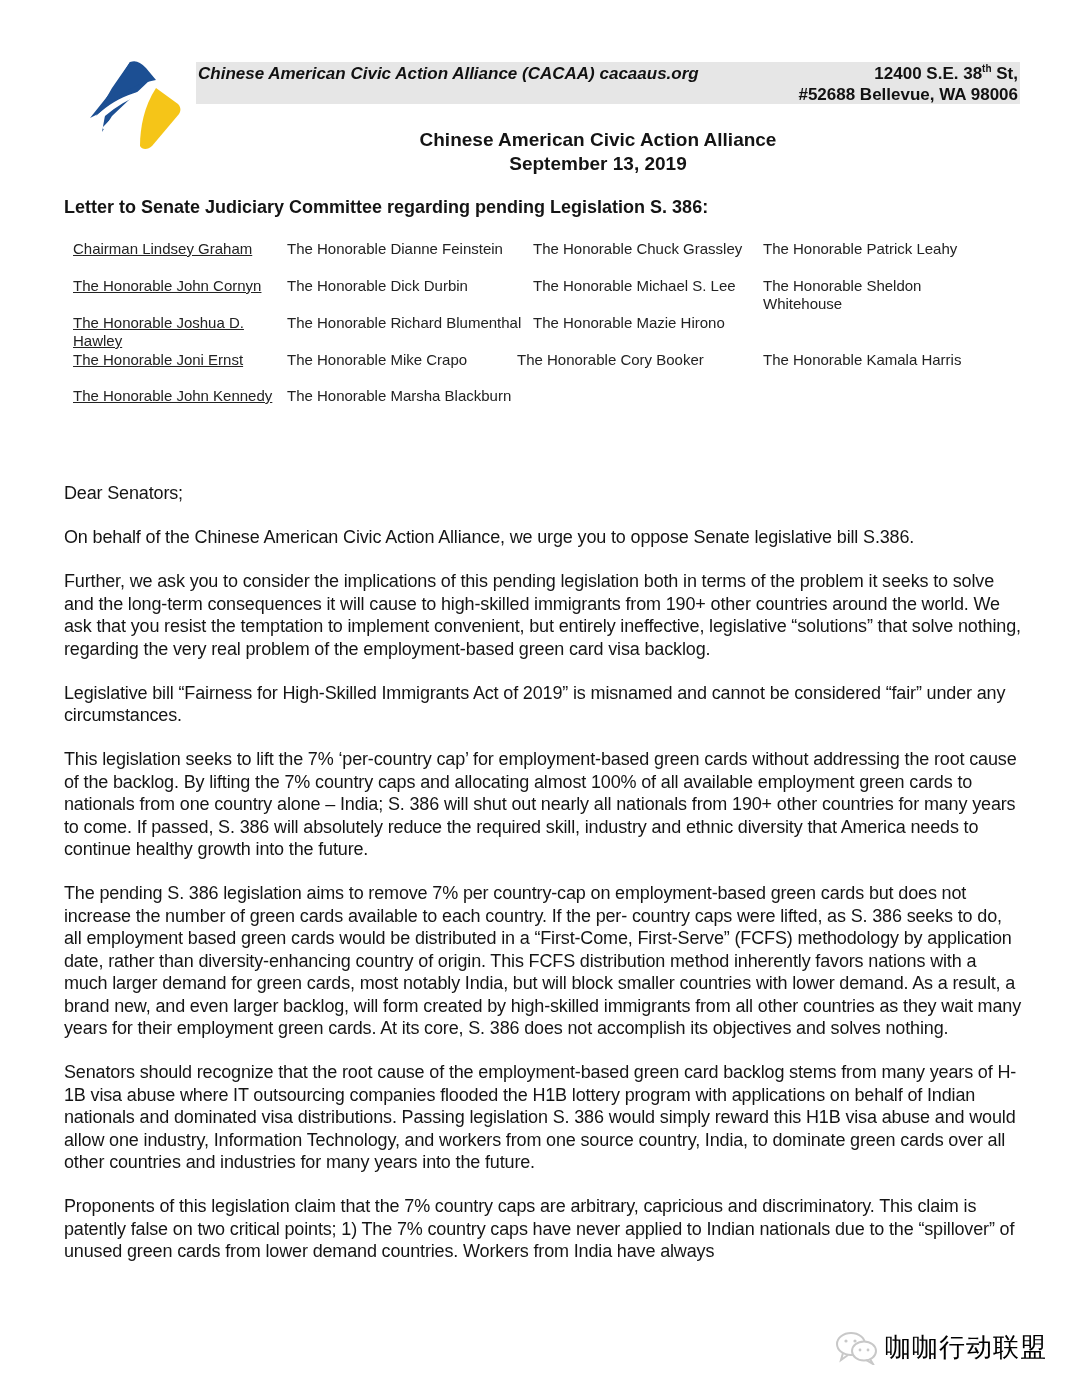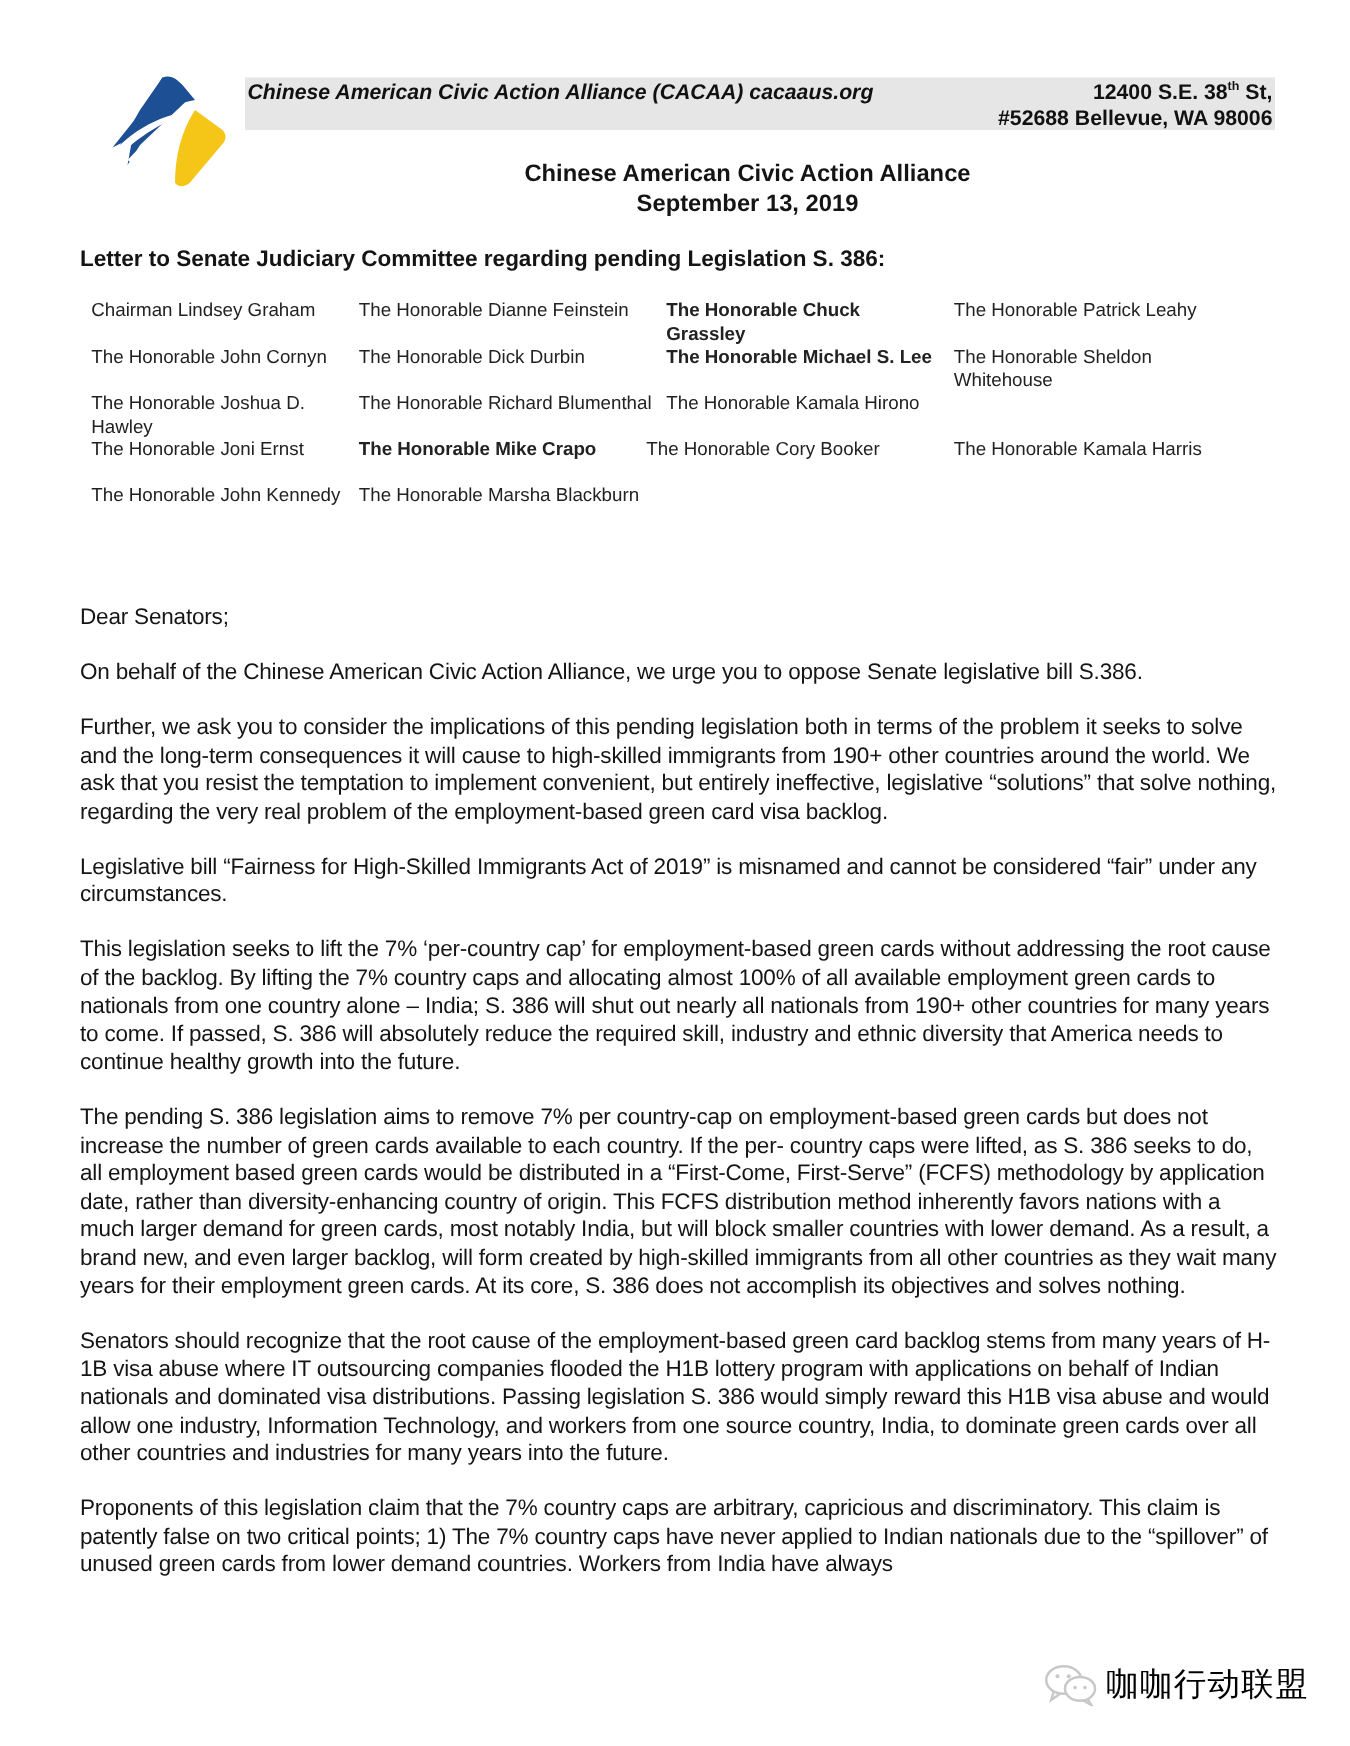--- a/index.html
+++ b/index.html
@@ -26,23 +26,23 @@
     }
     .subject {
       position: absolute; left: 64px; top: 197px; font-weight: bold; font-size: 18px;
     }
     .recipients {
       position: absolute; left: 73px; top: 240px; width: 940px;
       font-size: 15px; line-height: 18.5px; color: #222;
     }
     .recipients .row { display: flex; min-height: 36.5px; }
     .recipients .cell { padding-right: 8px; box-sizing: border-box; }
-    .recipients .c0 { width: 214px; }
+    .recipients .c0 { width: 214px; text-decoration: underline; }
     .recipients .c1 { width: 246px; }
-    .recipients .c2 { width: 230px; font-weight: bold; }
+    .recipients .c2 { width: 230px; }
     .recipients .c3 { width: 240px; }
     .body-text {
       position: absolute; left: 64px; top: 482px; width: 960px;
       font-size: 18px; line-height: 22.5px; color: #151515;
       letter-spacing: -0.15px;
     }
     .body-text p { margin: 0 0 21.5px 0; }
     .watermark {
       position: absolute; left: 835px; top: 1330px; display: flex; align-items: center;
       color: #000000; font-size: 26px; letter-spacing: 1px;
@@ -83,21 +83,21 @@
   </div>
   <div class="row">
     <div class="cell c0">The Honorable John Cornyn</div>
     <div class="cell c1">The Honorable Dick Durbin</div>
     <div class="cell c2">The Honorable Michael S. Lee</div>
     <div class="cell c3">The Honorable Sheldon Whitehouse</div>
   </div>
   <div class="row">
     <div class="cell c0">The Honorable Joshua D. Hawley</div>
     <div class="cell c1">The Honorable Richard Blumenthal</div>
-    <div class="cell c3">The Honorable Kamala Hirono</div>
+    <div class="cell c3">The Honorable Mazie Hirono</div>
   </div>
   <div class="row">
     <div class="cell c0">The Honorable Joni Ernst</div>
     <div class="cell c2">The Honorable Mike Crapo</div>
     <div class="cell c1">The Honorable Cory Booker</div>
     <div class="cell c3">The Honorable Kamala Harris</div>
   </div>
   <div class="row">
     <div class="cell c0">The Honorable John Kennedy</div>
     <div class="cell c1">The Honorable Marsha Blackburn</div>

